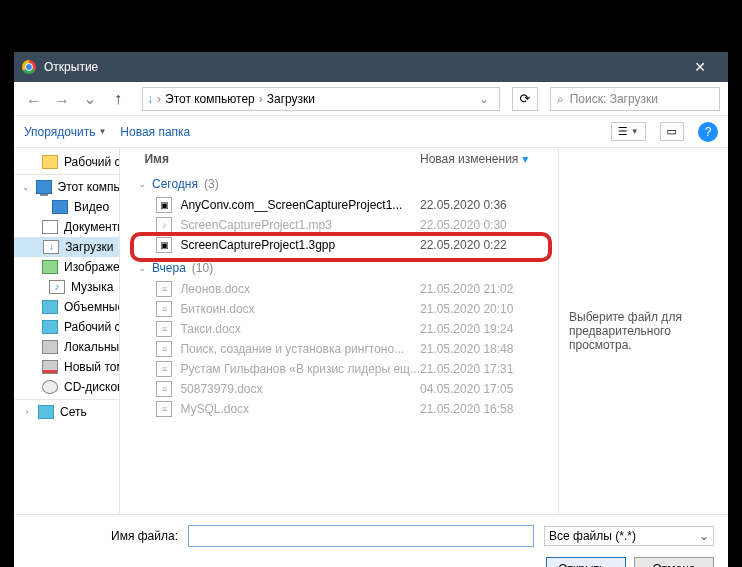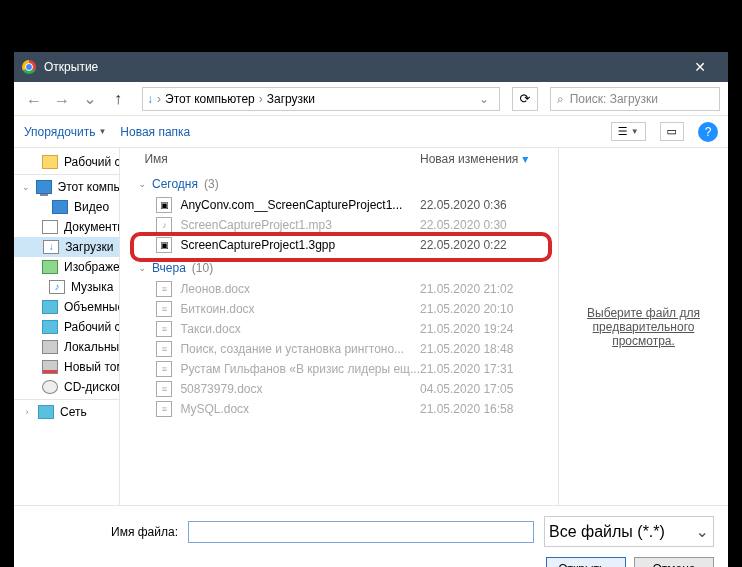--- a/index.html
+++ b/index.html
@@ -46,39 +46,39 @@
 .icon-3d{background:#5ac0e0;border:1px solid #3a9cc0;}
 .icon-desktop{background:#5ac0e0;border:1px solid #3a9cc0;}
 .icon-disk{background:#ccc;border:1px solid #888;}
 .icon-disk-red{background:#ccc;border:1px solid #888;position:relative;}
 .icon-disk-red::after{content:'';position:absolute;bottom:0;left:0;right:0;height:3px;background:#d44;}
 .icon-cd{background:#eee;border:1px solid #888;border-radius:50%;}
 .icon-network{background:#5ac0e0;border:1px solid #3a9cc0;}
 .file-area { flex:1; display:flex; }
 .file-list { flex:1; overflow:auto; font-size:12px; position:relative;}
 .col-headers { display:flex; padding:4px 8px 4px 24px; color:#555; border-bottom:1px solid transparent;}
-.col-name { flex:1; }
+.col-name { flex:1;font-weight:bold; }
 .col-date { width:130px; display:flex; align-items:center; gap:4px;}
 .group-header { display:flex; align-items:center; gap:6px; padding:6px 8px 4px 18px; color:#333;}
 .group-header .chev { color:#888; font-size:9px;}
 .group-name { color:#1a5fb4; }
 .group-count { color:#888; }
 .file-row { display:flex; align-items:center; padding:2px 8px 2px 36px; cursor:pointer; white-space:nowrap;}
 .file-row.dimmed { color:#aaa; }
 .file-row .f-icon { width:16px; height:16px; margin-right:8px; flex-shrink:0; display:inline-block; border:1px solid #aaa; background:#fff; position:relative; font-size:9px; text-align:center; line-height:14px;}
 .file-row .f-name { flex:1; overflow:hidden; text-overflow:ellipsis;}
 .file-row .f-date { width:130px; color:#555;}
 .file-row.dimmed .f-date { color:#aaa; }
 .highlight-box { position:absolute; border:4px solid #d62828; border-radius:10px; pointer-events:none; left:10px; right:6px; top:84px; height:30px;}
-.preview-pane { width:170px; border-left:1px solid #e5e5e5; display:flex; align-items:center; justify-content:center; text-align:center; font-size:12px; color:#555; padding:10px;text-decoration:underline;}
+.preview-pane { width:170px; border-left:1px solid #e5e5e5; display:flex; align-items:center; justify-content:center; font-size:12px; color:#555; padding:10px;}
 .bottom { padding:10px 14px; display:flex; flex-direction:column; gap:10px; }
 .filename-row { display:flex; align-items:center; gap:10px; font-size:12px;}
 .filename-row label { width:150px; text-align:right; }
 .filename-input { flex:1; border:1px solid #7aa7d6; height:22px; padding:0 4px; font-size:12px; background:#fff;}
-.filetype-select { width:170px; border:1px solid #ccc; height:31px; font-size:16px; padding:0 4px; display:flex; align-items:center; justify-content:space-between; cursor:pointer; background:#fff;}
+.filetype-select { width:170px; border:1px solid #ccc; height:20px; font-size:12px; padding:0 4px; display:flex; align-items:center; justify-content:space-between; cursor:pointer; background:#fff;}
 .button-row { display:flex; justify-content:flex-end; gap:8px;}
 .btn { min-width:80px; height:24px; border:1px solid #999; background:#e8e8e8; font-size:12px; cursor:pointer; display:flex; align-items:center; justify-content:center; gap:4px;}
 .btn.primary { border:1px solid #2a6fb0; background:#e8f0fb;}
 .divider { height:1px; background:#e5e5e5; margin:2px 0;}
 </style>
 </head>
 <body>
 
 <div class="screenshot-wrapper">
 <div class="dialog">

